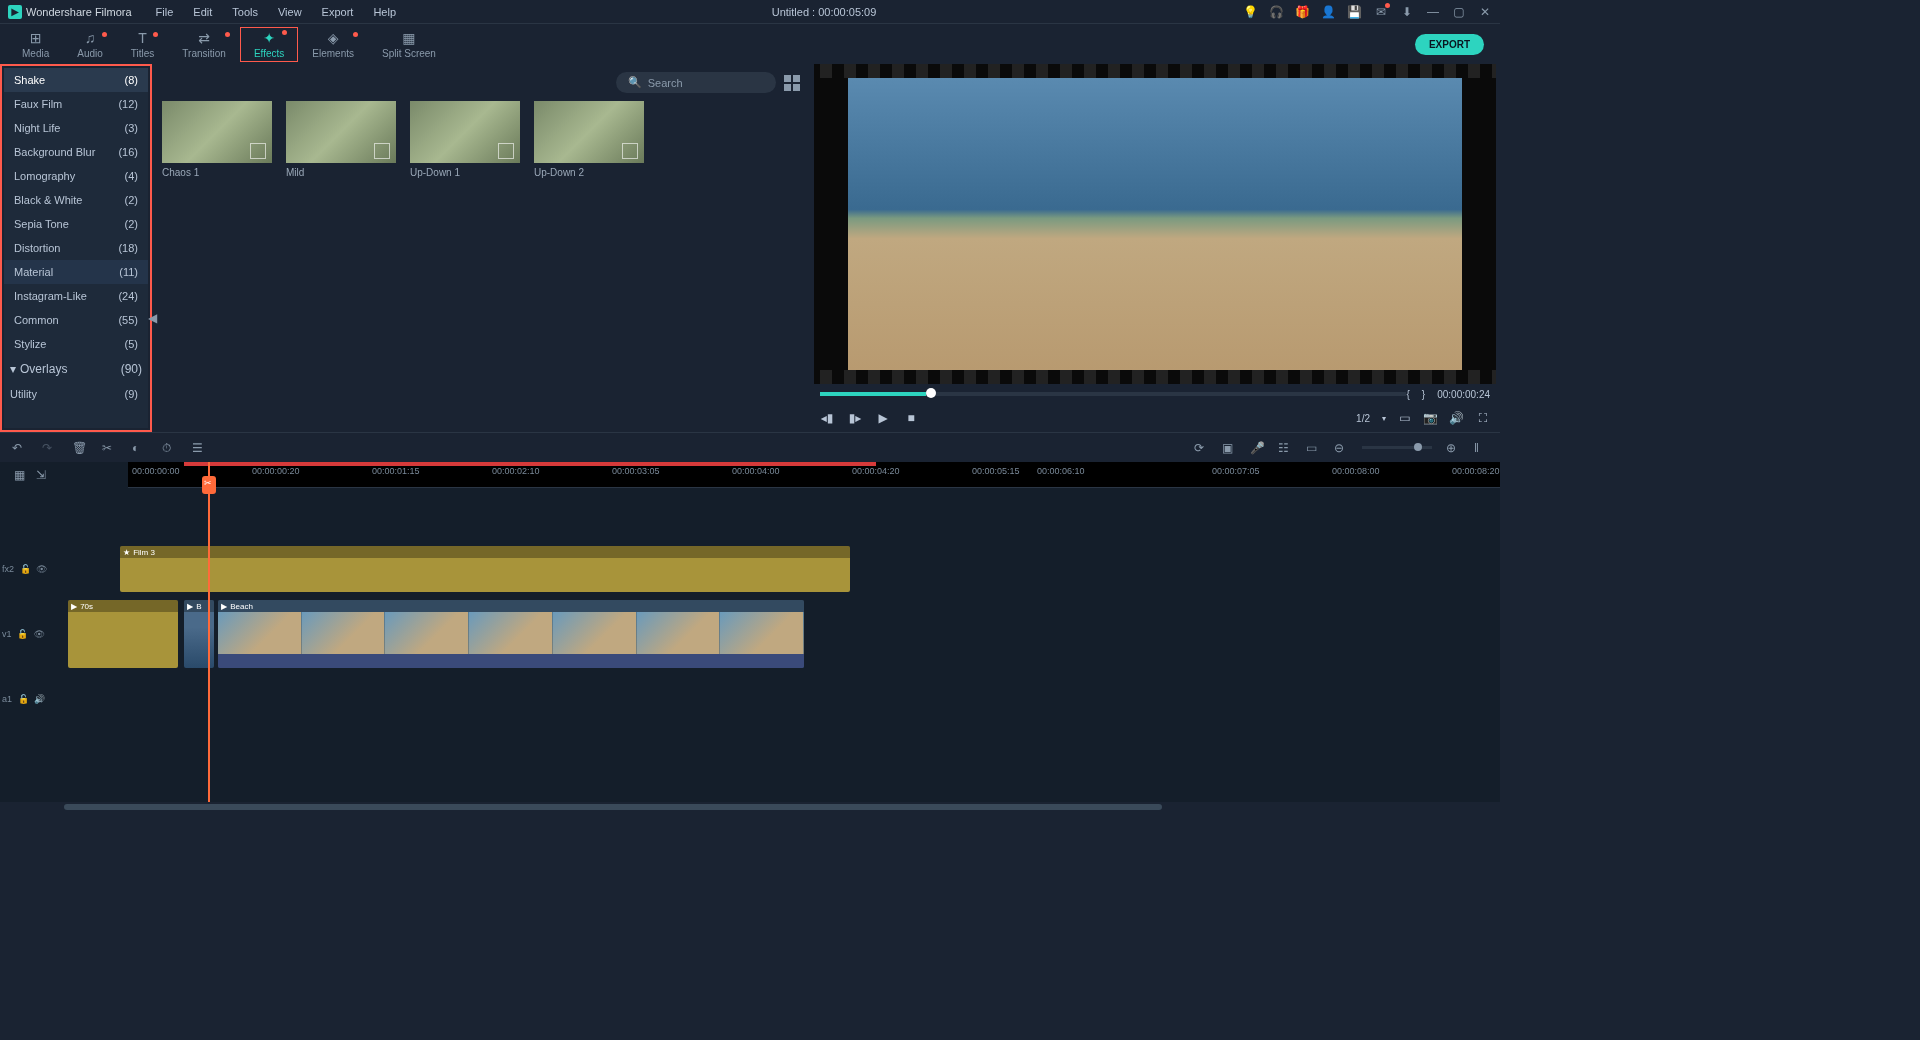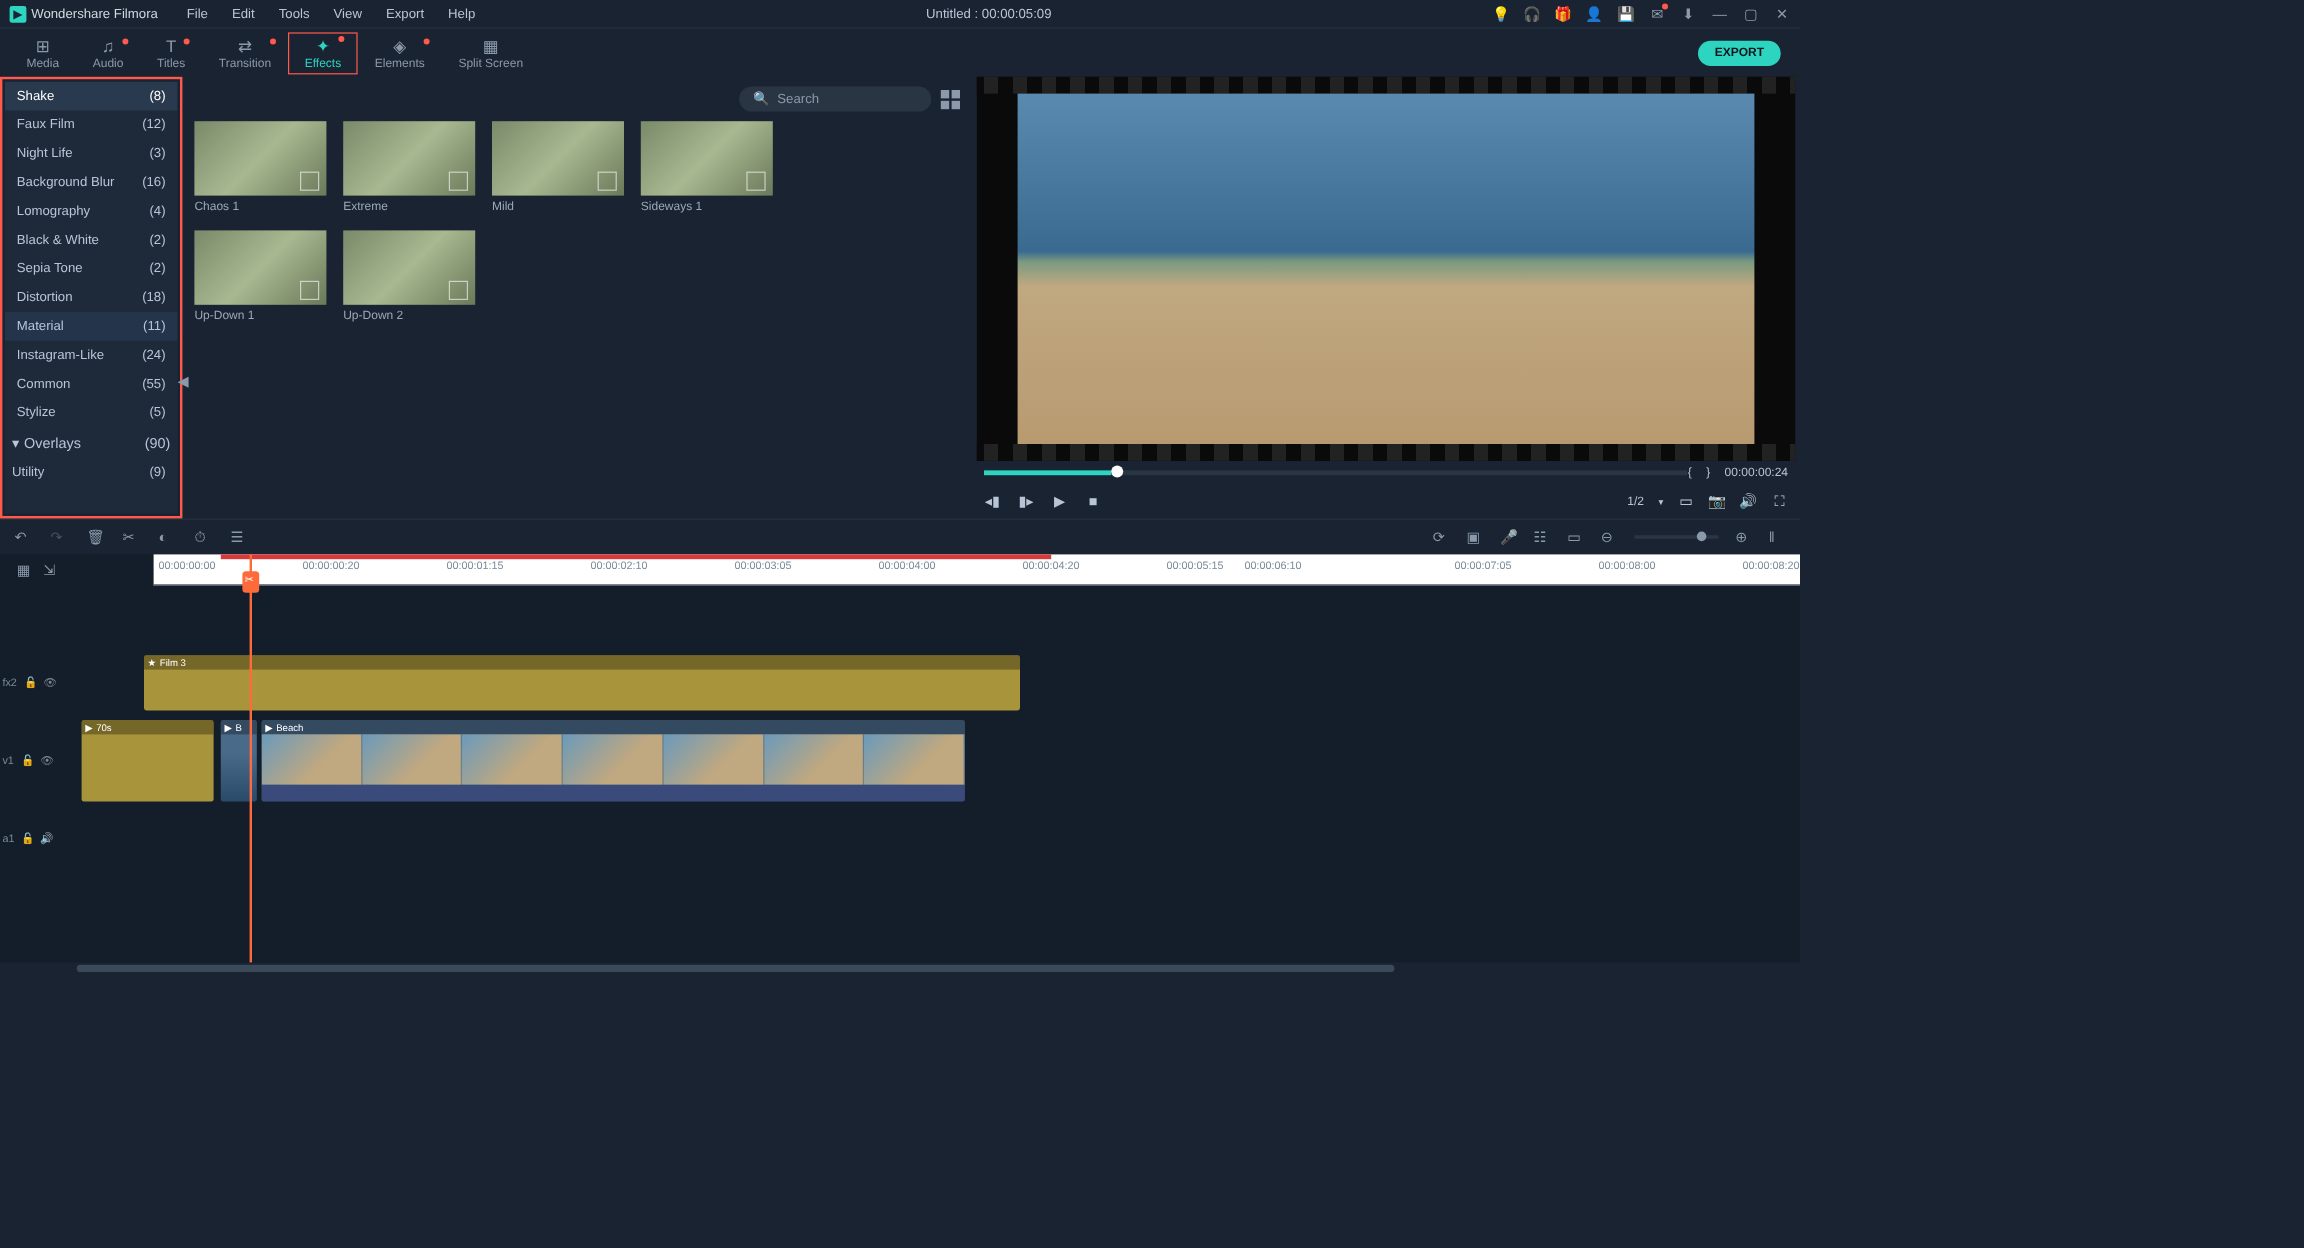--- a/index.html
+++ b/index.html
@@ -67,21 +67,21 @@
 
 
 .timeline-toolbar { height: 30px; background: #1a2332; display: flex; align-items: center; padding: 0 12px; gap: 16px; border-top: 1px solid #2a3544; }
 .tl-tool { width: 14px; height: 14px; color: #8a9aab; cursor: pointer; }
 .tl-right { margin-left: auto; display: flex; align-items: center; gap: 14px; }
 .zoom-slider { width: 70px; height: 3px; background: #2a3544; position: relative; }
 .zoom-slider::after { content: ''; position: absolute; right: 10px; top: -3px; width: 8px; height: 8px; background: #8a9aab; border-radius: 50%; }
 
 
 .timeline { height: 350px; background: #141e2a; display: flex; flex-direction: column; position: relative; }
-.ruler { height: 26px; background: #ffffff; position: relative; margin-left: 64px; border-bottom: 1px solid #2a3544; }
+.ruler { height: 26px; background: #000000; position: relative; margin-left: 64px; border-bottom: 1px solid #2a3544; }
 .ruler-tick { position: absolute; top: 4px; font-size: 9px; color: #7a8a9a; }
 .ruler-range { position: absolute; top: 0; height: 4px; background: #d63a3a; }
 .playhead { position: absolute; top: 0; width: 2px; height: 340px; background: #ff6a3a; z-index: 10; }
 .playhead-top { position: absolute; top: 14px; left: -6px; width: 14px; height: 18px; background: #ff6a3a; border-radius: 3px; }
 .playhead-top::after { content: '✂'; position: absolute; top: 2px; left: 2px; font-size: 9px; color: #fff; }
 
 .track-area { flex: 1; display: flex; flex-direction: column; }
 .track-row { display: flex; align-items: center; height: 54px; }
 .track-head { width: 64px; display: flex; align-items: center; gap: 6px; padding: 0 2px; font-size: 9px; color: #7a8a9a; }
 .track-head .tico { width: 10px; height: 10px; }
@@ -237,29 +237,21 @@
           <span></span>
         </div>
     </div>
     <div class="effects-grid" id="effects-grid">
         <div class="effect-card">
           <div class="effect-thumb"></div>
           <div class="effect-label">Chaos 1</div>
         </div>
         <div class="effect-card">
           <div class="effect-thumb"></div>
-          <div class="effect-label">Extreme</div>
-        </div>
-        <div class="effect-card">
-          <div class="effect-thumb"></div>
           <div class="effect-label">Mild</div>
-        </div>
-        <div class="effect-card">
-          <div class="effect-thumb"></div>
-          <div class="effect-label">Sideways 1</div>
         </div>
         <div class="effect-card">
           <div class="effect-thumb"></div>
           <div class="effect-label">Up-Down 1</div>
         </div>
         <div class="effect-card">
           <div class="effect-thumb"></div>
           <div class="effect-label">Up-Down 2</div>
         </div>
       </div>

